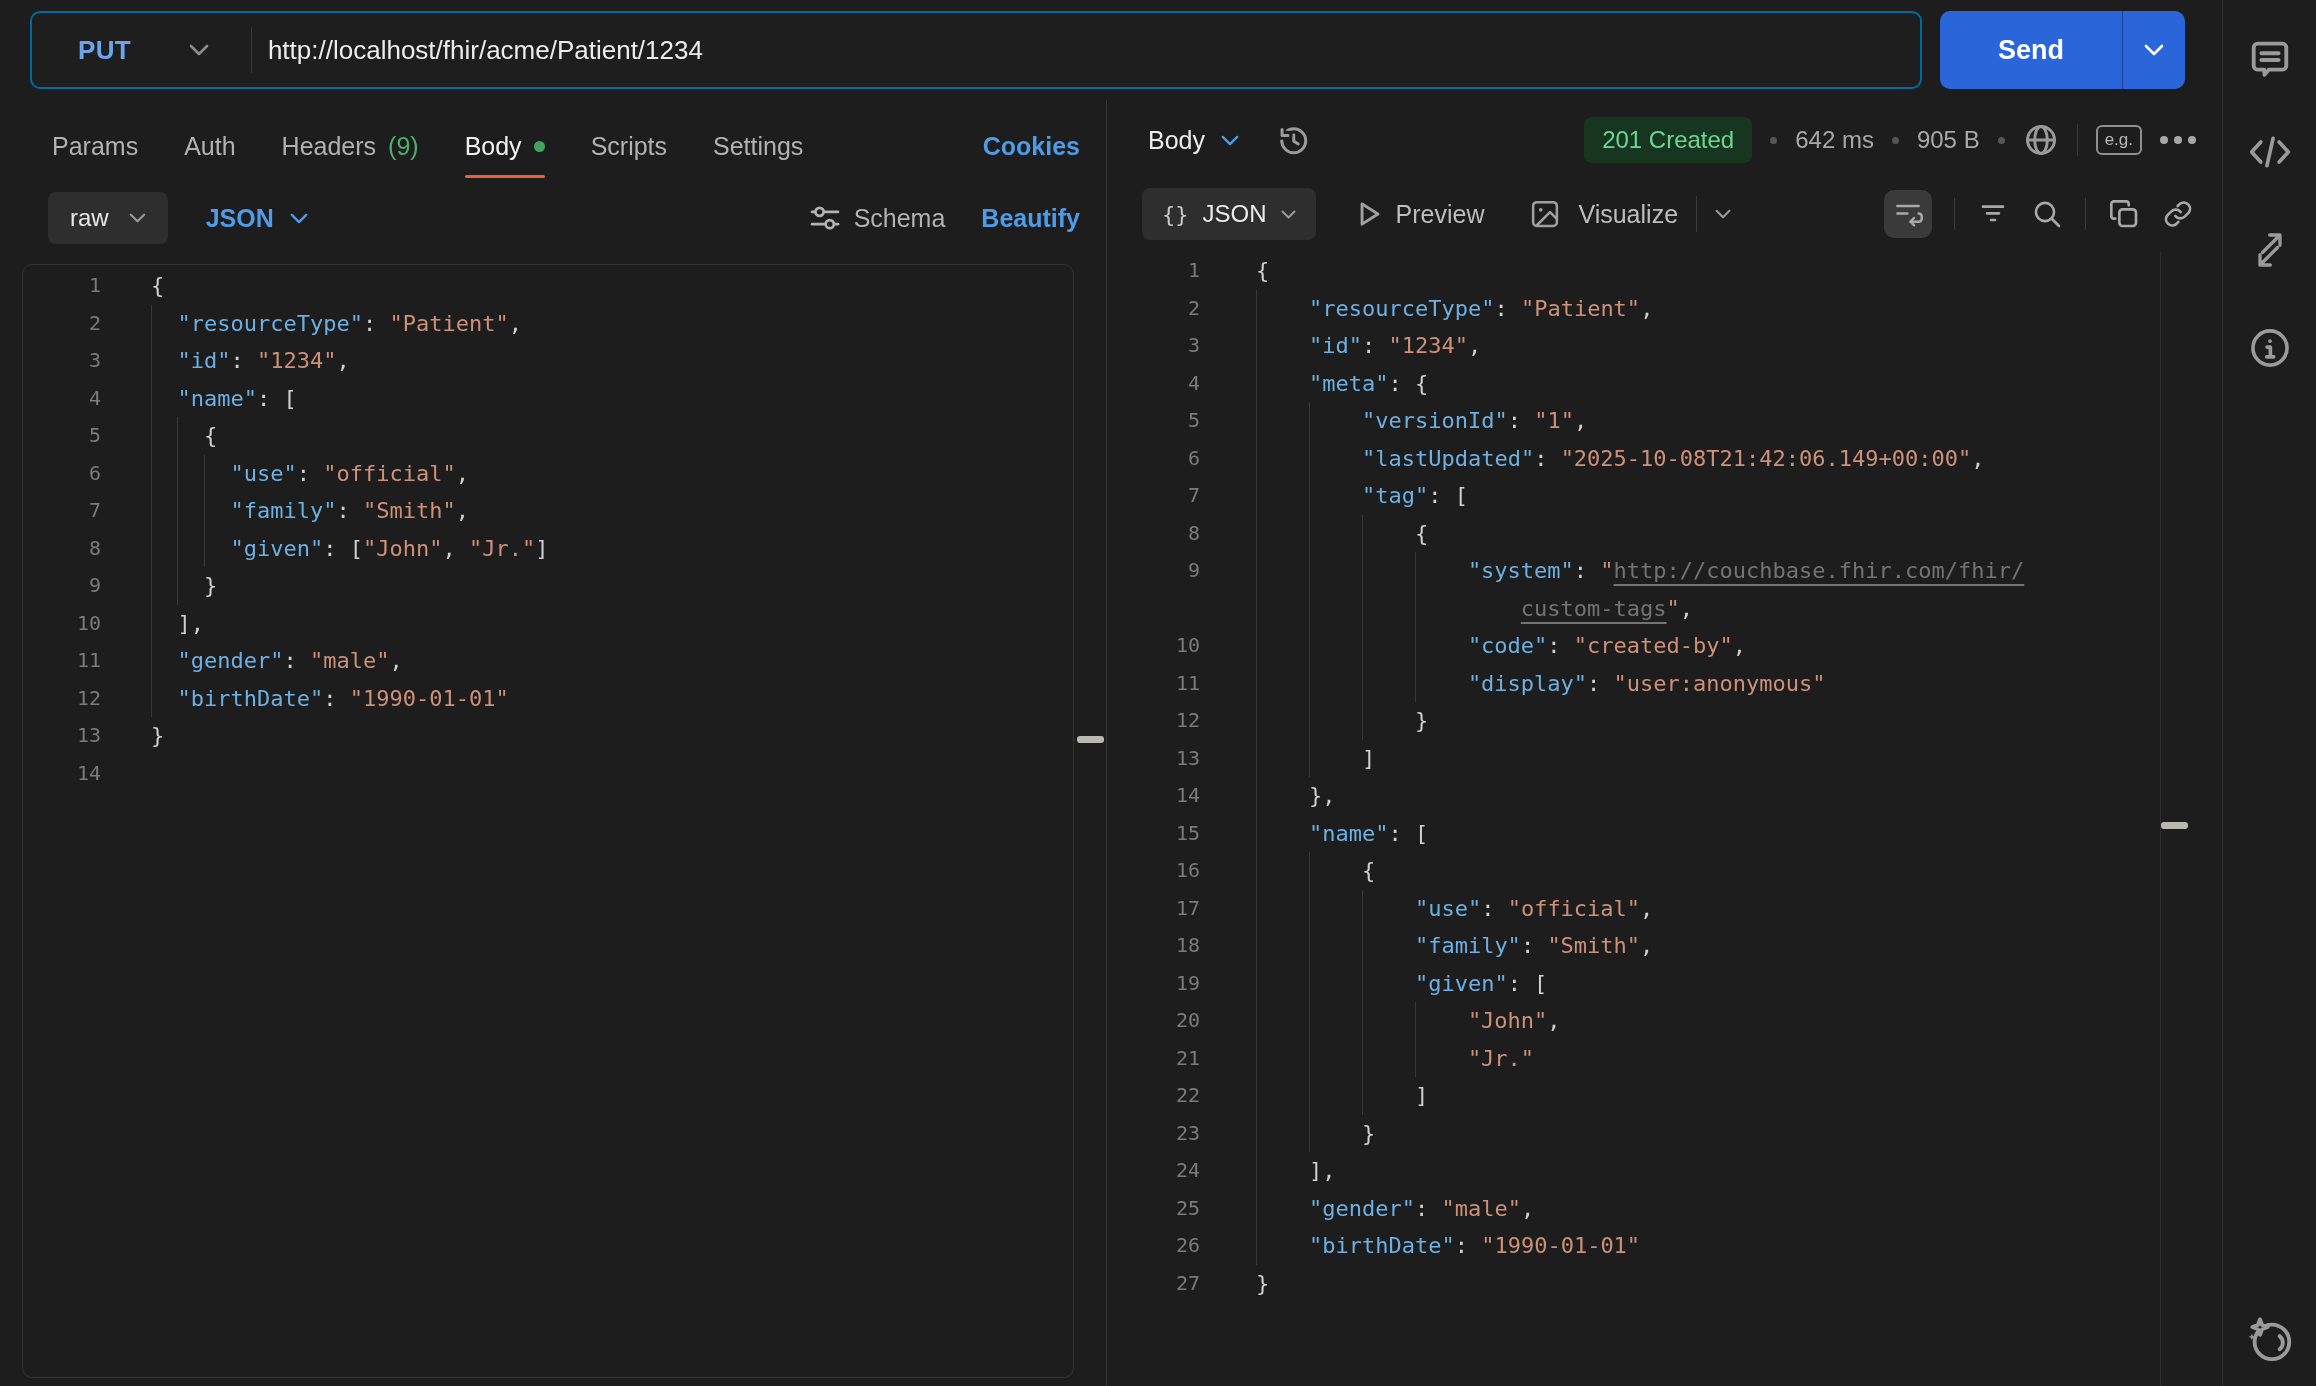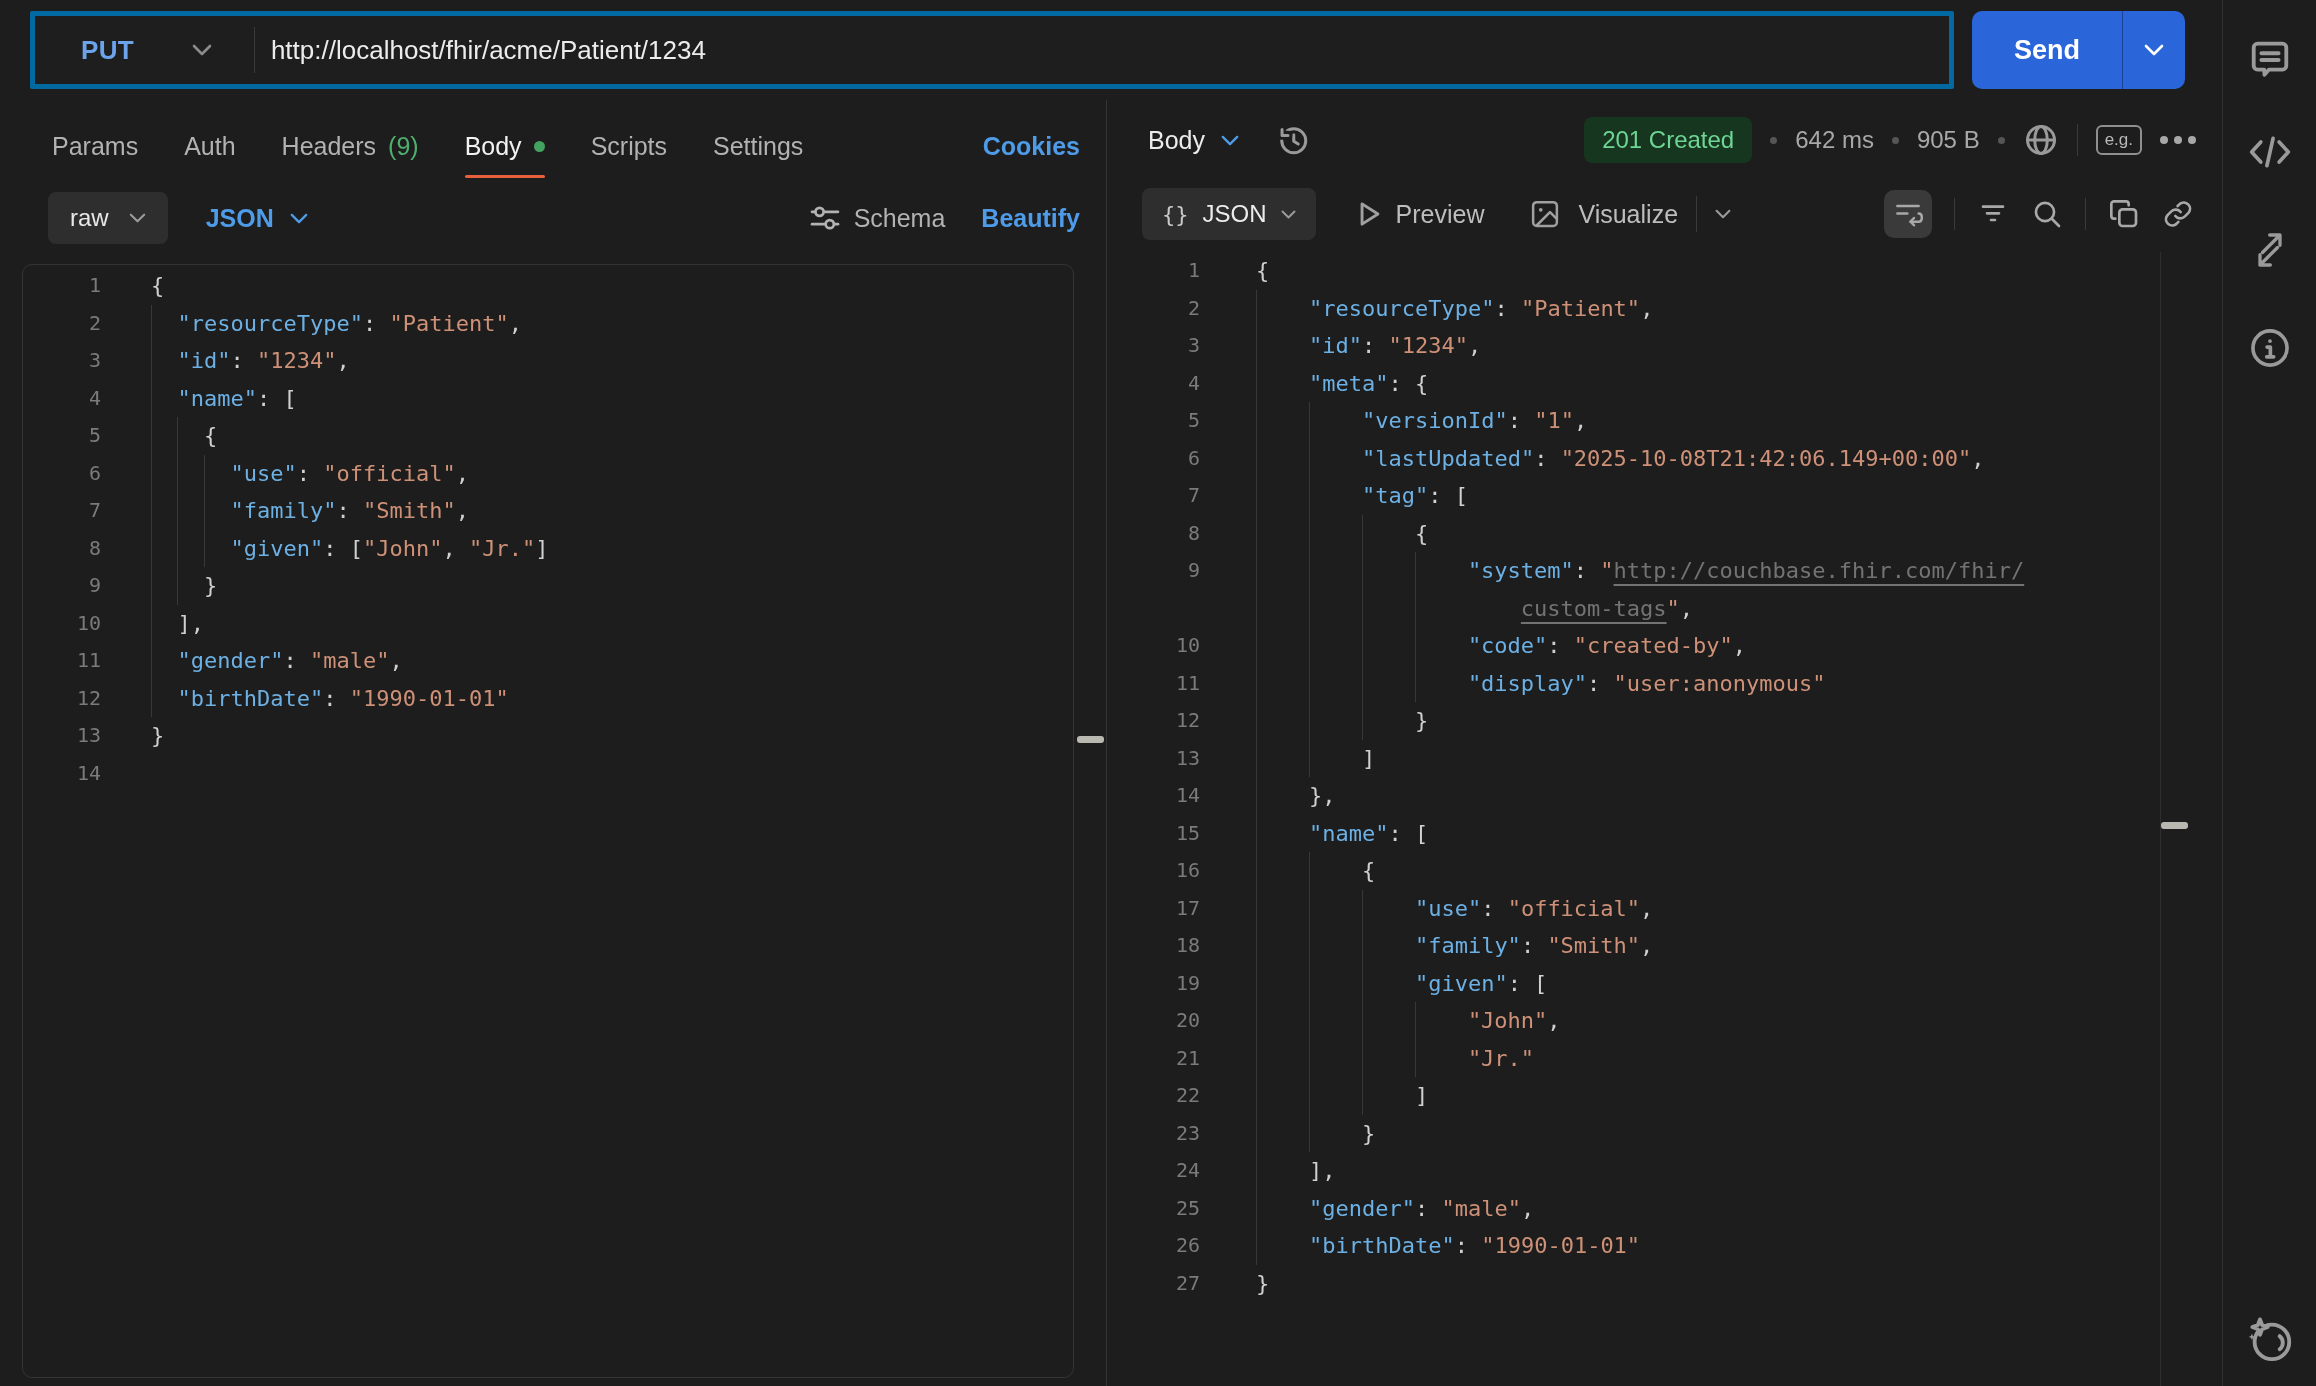--- a/index.html
+++ b/index.html
@@ -10,29 +10,29 @@
   }
   svg { display:block; }
   .stroke path, .stroke circle, .stroke rect, .stroke line, .stroke ellipse {
     fill:none; stroke:currentColor; stroke-width:2; stroke-linecap:round; stroke-linejoin:round;
   }
   .chev path { fill:none; stroke:currentColor; stroke-width:2.6; stroke-linecap:round; stroke-linejoin:round; }
 
   
   .topbar { position:absolute; left:0; top:0; width:2222px; height:100px;
             display:flex; align-items:center; padding:0 37px 0 30px; gap:18px; }
-  .url-box { flex:1; height:78px; border:5px solid #0369a1; border-radius:2px;
+  .url-box { flex:1; height:78px; border:2px solid #0369a1; border-radius:10px;
              background:#1e1e1e; display:flex; align-items:center; min-width:0; }
   .method { display:flex; align-items:center; gap:58px; padding-left:46px; cursor:pointer; }
   .method-label { color:#6ca4ec; font-size:26px; font-weight:700; letter-spacing:.3px; }
   .method .chev { color:#8b8b8b; }
   .url-vdiv { width:1px; height:46px; background:#3a3a3a; margin-left:42px; }
   .url-text { margin-left:16px; font-size:26px; color:#ececec; white-space:nowrap; overflow:hidden; }
   .send { height:78px; border-radius:10px; background:#2a66d9; display:flex; align-items:stretch; color:#fff; }
-  .send-main { display:flex; align-items:center; padding:0 42px; font-size:27px; font-weight:700; cursor:pointer; }
+  .send-main { display:flex; align-items:center; padding:0 58px; font-size:27px; font-weight:700; cursor:pointer; }
   .send-divider { width:1px; background:rgba(0,0,30,.35); }
   .send-caret { width:62px; display:flex; align-items:center; justify-content:center; cursor:pointer; }
 
   
   .left-panel  { position:absolute; left:10px; top:100px; width:1097px; bottom:0; border-right:1px solid #343434; }
   .right-panel { position:absolute; left:1098px; top:100px; right:94px; bottom:0; }
 
   
   .tabs { position:absolute; top:14px; left:0; right:0; height:64px;
           display:flex; align-items:center; gap:46px; padding:0 26px 0 42px; font-size:25px; color:#b2b2b2; }

